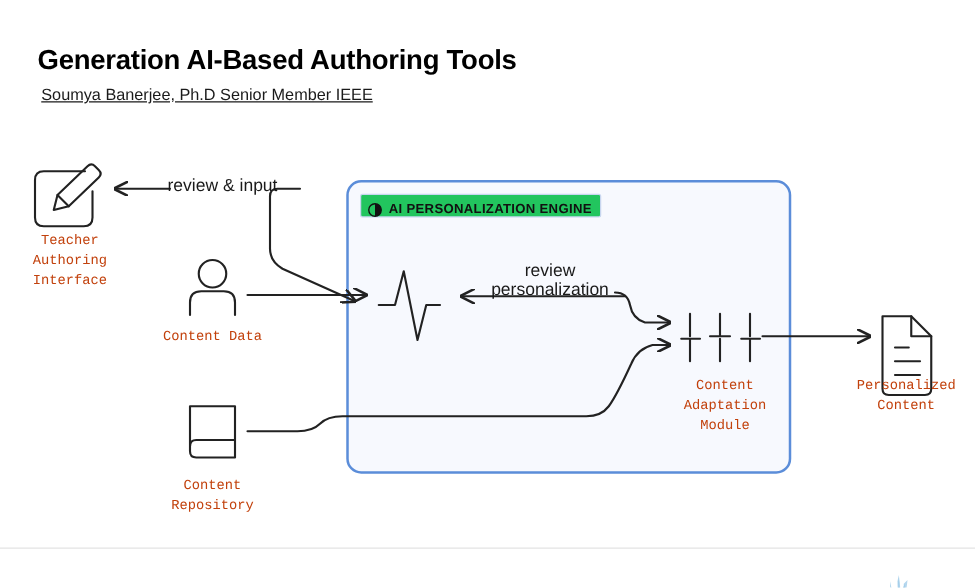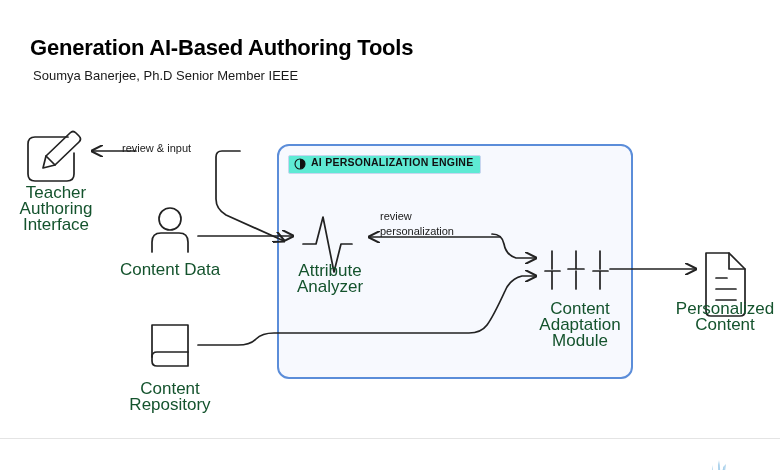--- a/index.html
+++ b/index.html
@@ -30,44 +30,47 @@
     white-space: nowrap;
   }
   #slide-subtitle {
     position: absolute;
     left: 33px;
     top: 39px;
     font-size: 13px;
     font-weight: normal;
     color: #1a1a1a;
     white-space: nowrap;
+    text-decoration: underline;
   }
 
   
   #diagram {
     position: absolute;
     left: 0;
     top: 0;
     width: 780px;
     height: 470px;
   }
   #diagram svg { display: block; }
 
   
   .node-label {
     position: absolute;
     text-align: center;
-    font-size: 17px;
+    font-size: 11px;
     line-height: 16px;
-    color: #14532d;
+    color: #c2410c;
     white-space: pre-line;
+    font-family: Liberation Mono, monospace;
   }
   .edge-label {
     position: absolute;
-    font-size: 11px;
+    text-align: center;
+    font-size: 14px;
     line-height: 15px;
     color: #1a1a1a;
     white-space: pre-line;
   }
 
   
   #engine-panel {
     position: absolute;
     left: 277px;
     top: 115px;
@@ -77,23 +80,23 @@
     border: 2px solid #5b8dd9;
     border-radius: 12px;
   }
   #engine-badge {
     position: absolute;
     left: 288px;
     top: 126px;
     height: 19px;
     padding: 0 7px 0 5px;
     display: flex;
-    align-items: flex-start;
+    align-items: flex-end;
     gap: 5px;
-    background: #5eead4;
+    background: #22c55e;
     border: 1px solid #c8d6ef;
     border-radius: 2px;
   }
   #engine-badge-text {
     font-size: 10.5px;
     font-weight: bold;
     letter-spacing: 0.25px;
     color: #111111;
     white-space: nowrap;
   }
@@ -205,22 +208,20 @@
 
   <div class="node-label" style="left:6px; top:156px; width:100px;">Teacher
 Authoring
 Interface</div>
 
   <div class="node-label" style="left:110px; top:233px; width:120px;">Content Data</div>
 
   <div class="node-label" style="left:110px; top:352px; width:120px;">Content
 Repository</div>
 
-  <div class="node-label" style="left:275px; top:234px; width:110px;">Attribute
-Analyzer</div>
 
   <div class="node-label" style="left:518px; top:272px; width:124px;">Content
 Adaptation
 Module</div>
 
   <div class="node-label" style="left:666px; top:272px; width:118px;">Personalized
 Content</div>
 
   <div class="edge-label" style="left:122px; top:112px; width:112px;">review &amp; input</div>
 

